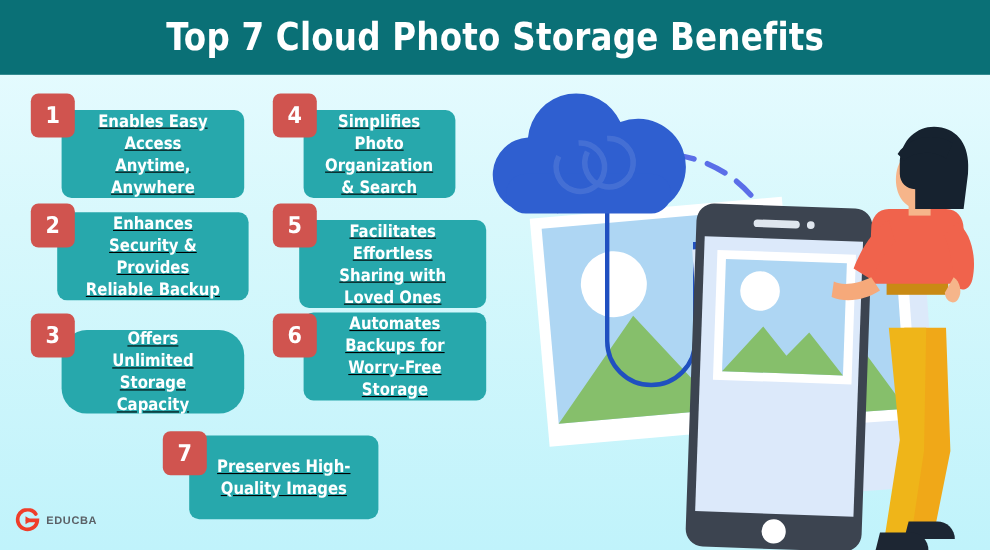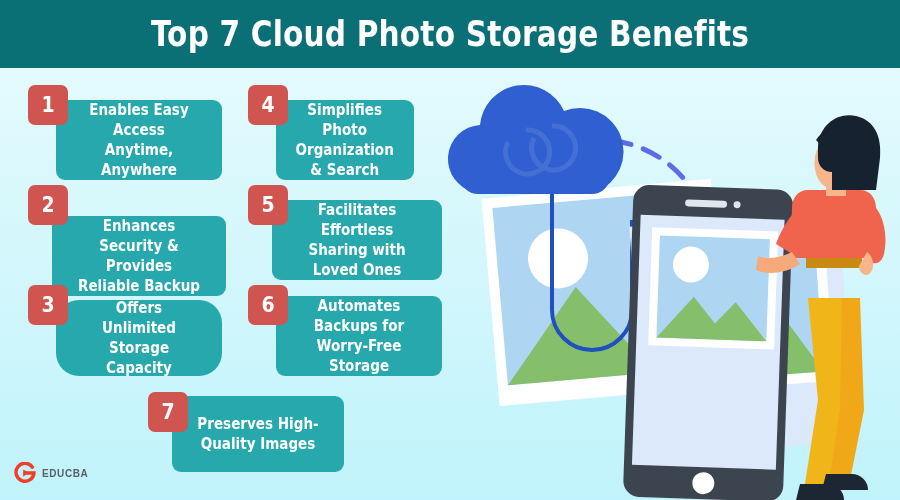--- a/index.html
+++ b/index.html
@@ -27,20 +27,21 @@
   }
   
   .card{
     position:absolute;
     background:#27a8ac;
     border-radius:9px;
     display:flex;align-items:center;justify-content:center;
     text-align:center;
     box-sizing:border-box;
     padding:6px 22px;
+    text-decoration:underline;
   }
   .card .ctext{
     color:#ffffff;font-weight:bold;
     font-family:"Liberation Sans Narrow","DejaVu Sans Condensed","Liberation Sans",sans-serif;
     font-size:15.5px;line-height:1.30;
     transform:scaleX(.97);transform-origin:center;
   }
   .badge{
     position:absolute;
     width:40px;height:40px;
@@ -156,21 +157,21 @@
   <div class="badge" style="left:28px;top:85px;">
     <span>1</span>
   </div>
   <div class="card" style="left:56px;top:100px;width:166px;height:80px;">
     <span class="ctext">Enables Easy Access Anytime, Anywhere</span>
   </div>
 
   <div class="badge" style="left:28px;top:185px;">
     <span>2</span>
   </div>
-  <div class="card" style="left:52px;top:216px;width:174px;height:80px;">
+  <div class="card" style="left:52px;top:193px;width:174px;height:80px;">
     <span class="ctext">Enhances Security &amp; Provides Reliable Backup</span>
   </div>
 
   <div class="badge" style="left:28px;top:285px;">
     <span>3</span>
   </div>
   <div class="card" style="left:56px;top:300px;width:166px;height:76px;border-radius:23px;">
     <span class="ctext">Offers Unlimited Storage Capacity</span>
   </div>
 
@@ -184,21 +185,21 @@
   <div class="badge" style="left:248px;top:185px;">
     <span>5</span>
   </div>
   <div class="card" style="left:272px;top:200px;width:170px;height:80px;">
     <span class="ctext">Facilitates Effortless Sharing with Loved Ones</span>
   </div>
 
   <div class="badge" style="left:248px;top:285px;">
     <span>6</span>
   </div>
-  <div class="card" style="left:276px;top:296px;width:166px;height:80px;">
+  <div class="card" style="left:276px;top:284px;width:166px;height:80px;">
     <span class="ctext">Automates Backups for Worry-Free Storage</span>
   </div>
 
   <div class="badge" style="left:148px;top:392px;">
     <span>7</span>
   </div>
   <div class="card" style="left:172px;top:396px;width:172px;height:76px;">
     <span class="ctext">Preserves High-Quality Images</span>
   </div>
 

